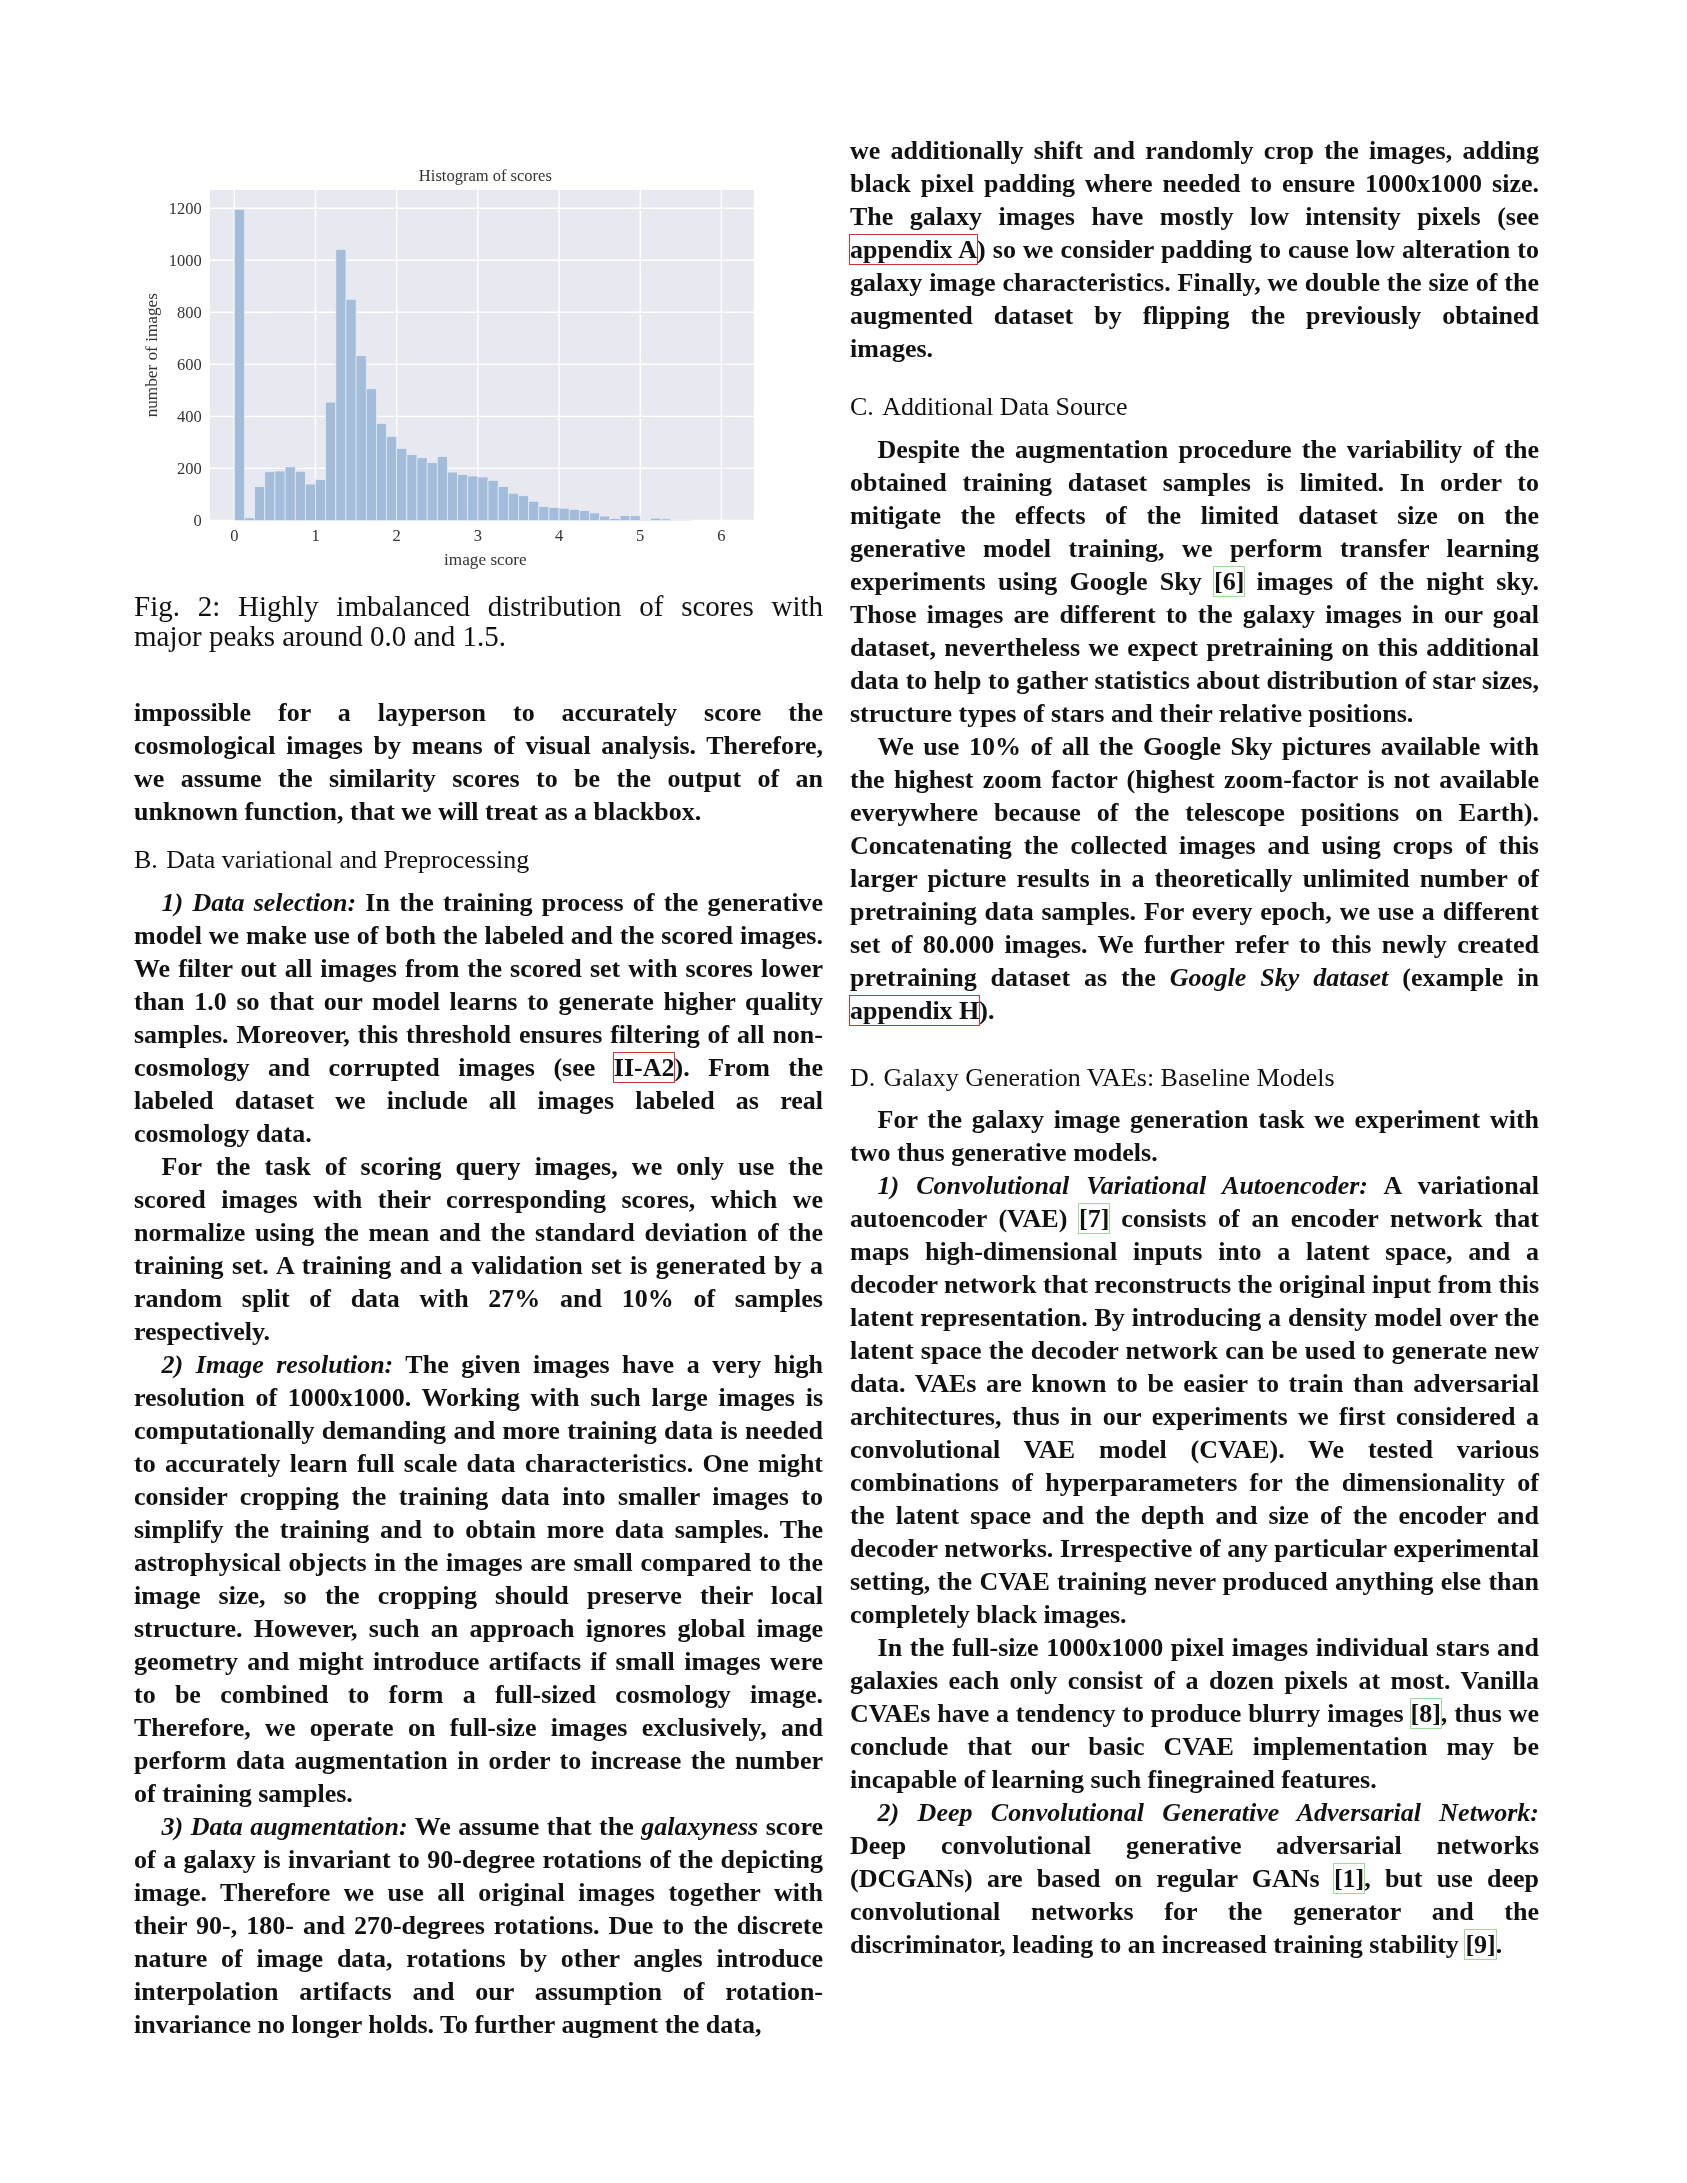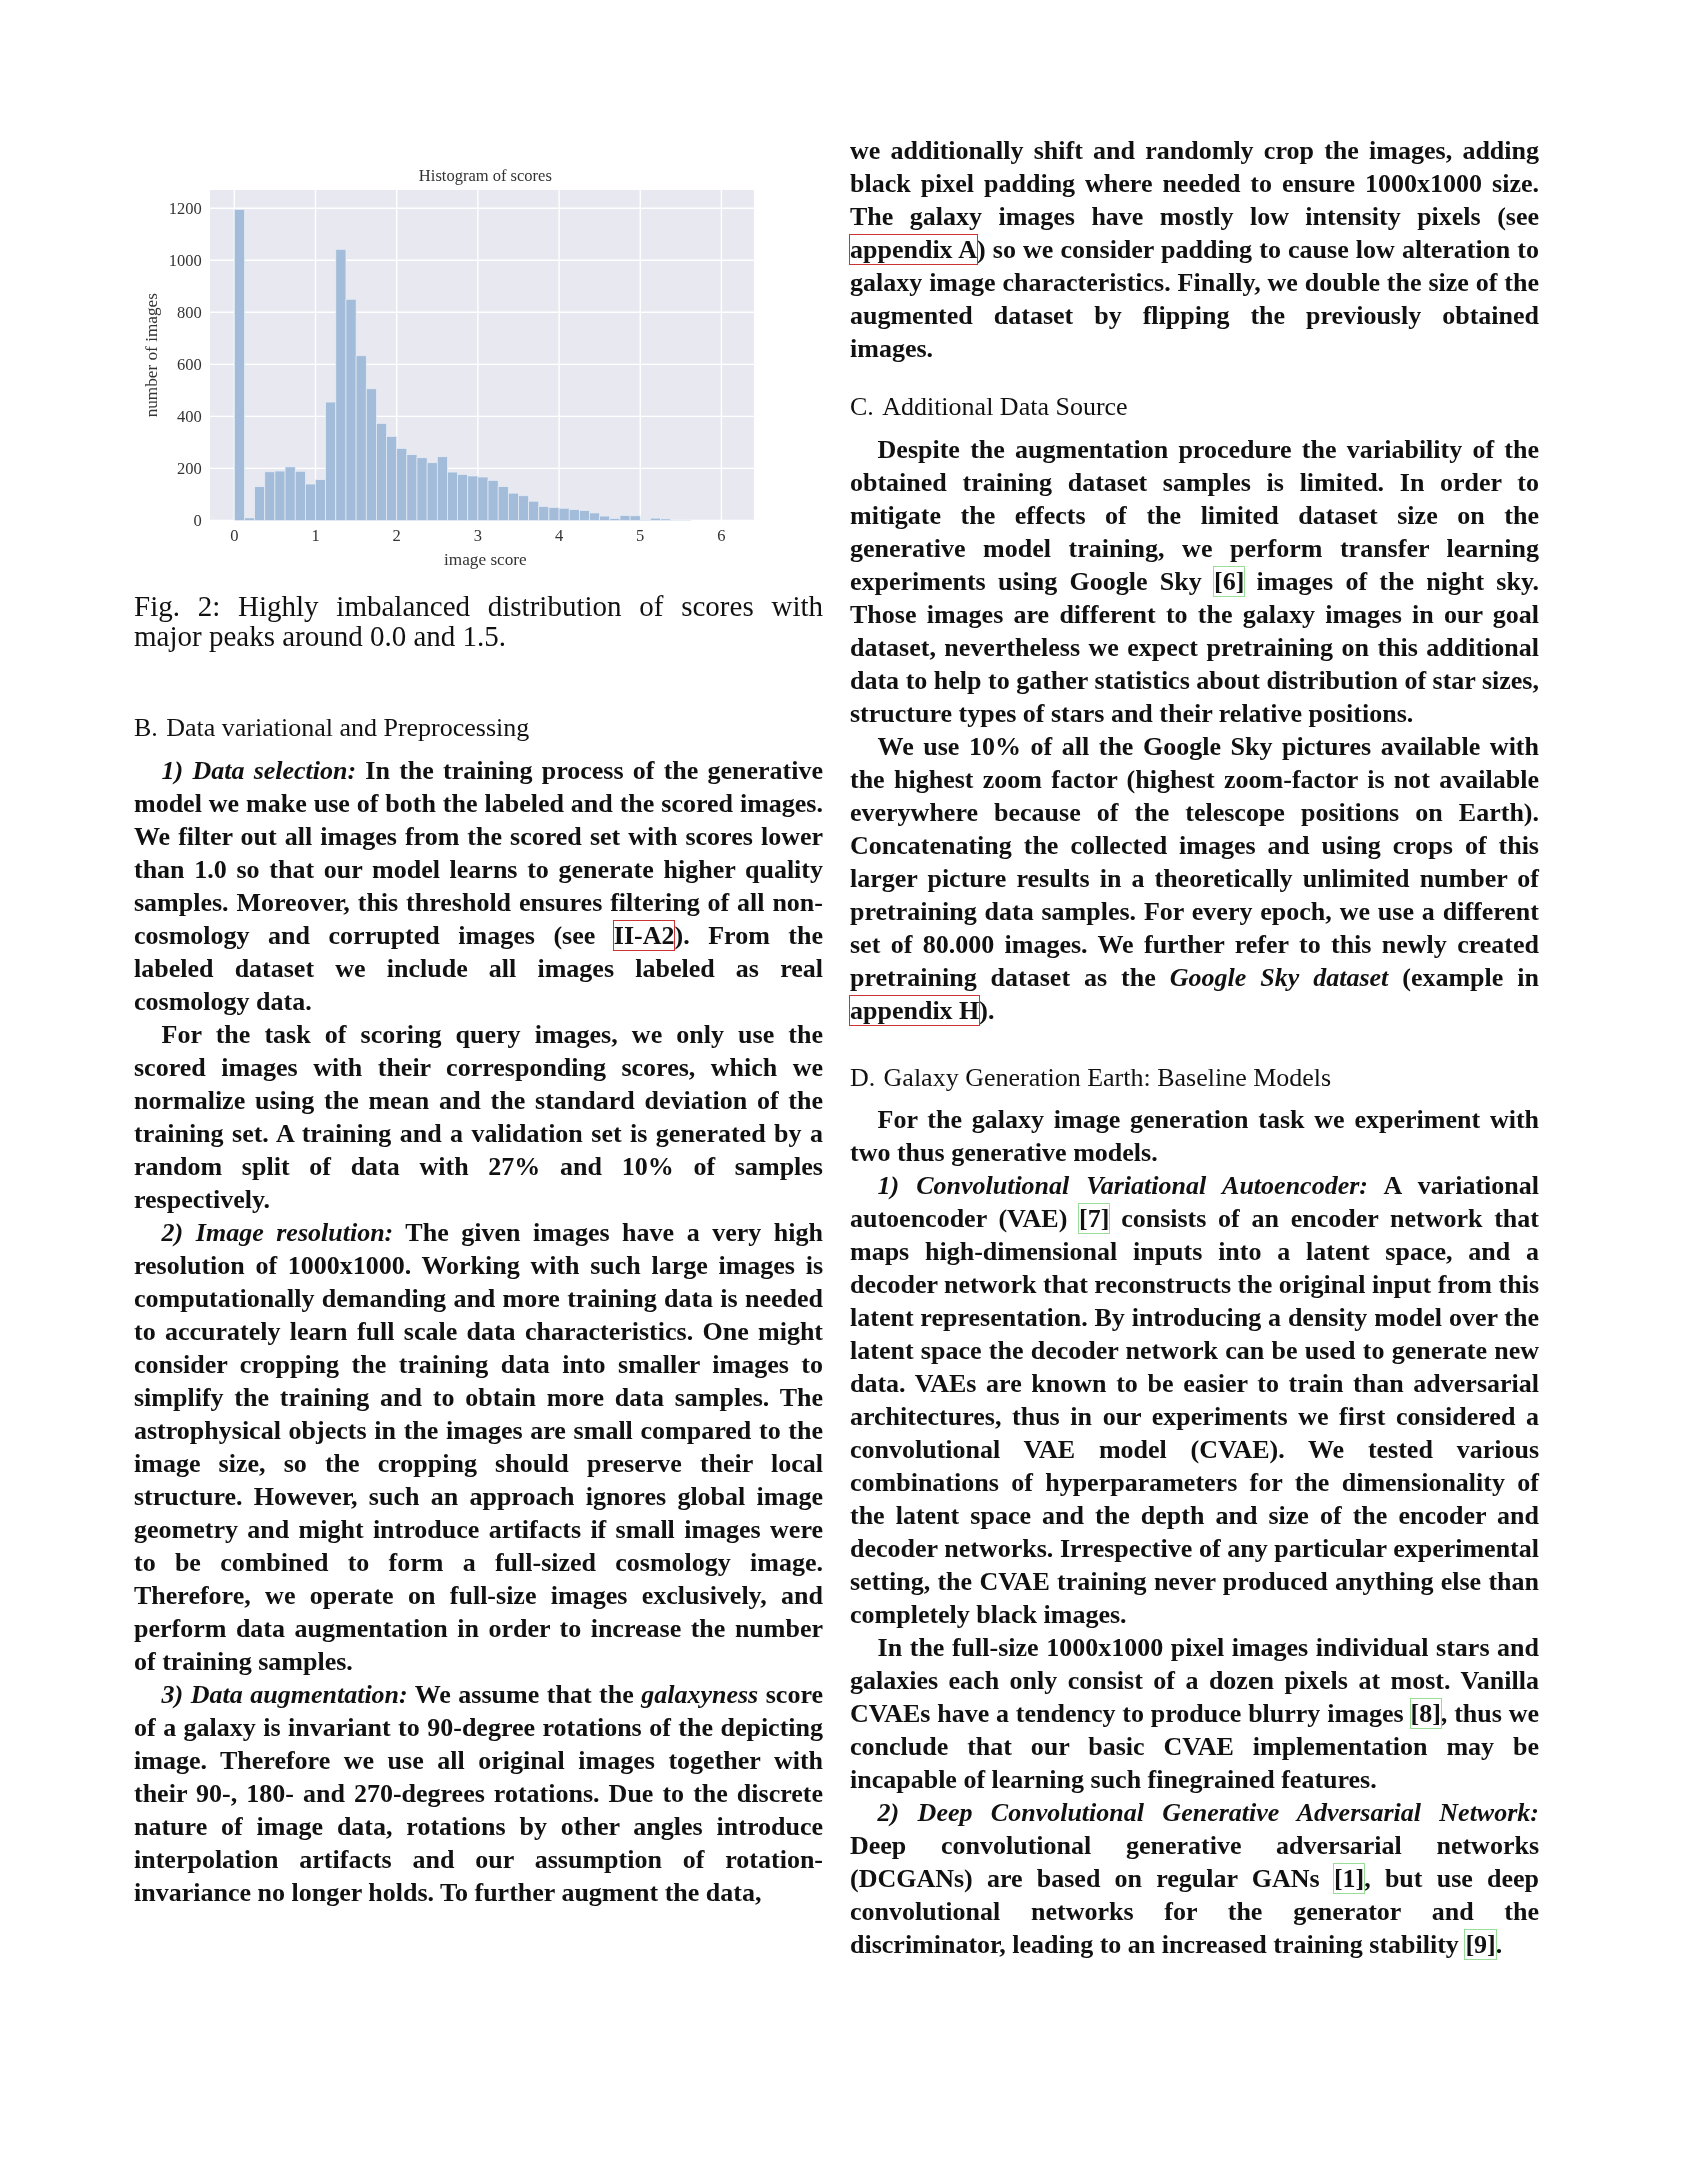--- a/index.html
+++ b/index.html
@@ -111,20 +111,21 @@
         </g>
       <text id="xlabel" x="510" y="590" text-anchor="middle" font-size="25" fill="#333">image score</text>
       <text id="ylabel" text-anchor="middle" font-size="25" fill="#333" transform="translate(33,285) rotate(-90)">number of images</text>
     </svg>
   </div>
 </div>
 
 <div class="caption">Fig. 2: Highly imbalanced distribution of scores with major peaks around 0.0 and 1.5.</div>
 
 <div class="col left">
+  <p>impossible for a layperson to accurately score the cosmological images by means of visual analysis. Therefore, we assume the similarity scores to be the output of an unknown function, that we will treat as a blackbox.</p>
 
   <div class="sec-head">
     <span class="letter">B.</span><span>Data variational and Preprocessing</span>
   </div>
 
   <p class="ind"><span class="sub-head">1) Data selection:</span><span> In the training process of the generative model we make use of both the labeled and the scored images. We filter out all images from the scored set with scores lower than 1.0 so that our model learns to generate higher quality samples. Moreover, this threshold ensures filtering of all non-cosmology and corrupted images (see </span><span class="ref-red">II-A2</span><span>). From the labeled dataset we include all images labeled as real cosmology data.</span></p>
 
   <p class="ind">For the task of scoring query images, we only use the scored images with their corresponding scores, which we normalize using the mean and the standard deviation of the training set. A training and a validation set is generated by a random split of data with 27% and 10% of samples respectively.</p>
 
   <p class="ind"><span class="sub-head">2) Image resolution:</span><span> The given images have a very high resolution of 1000x1000. Working with such large images is computationally demanding and more training data is needed to accurately learn full scale data characteristics. One might consider cropping the training data into smaller images to simplify the training and to obtain more data samples. The astrophysical objects in the images are small compared to the image size, so the cropping should preserve their local structure. However, such an approach ignores global image geometry and might introduce artifacts if small images were to be combined to form a full-sized cosmology image. Therefore, we operate on full-size images exclusively, and perform data augmentation in order to increase the number of training samples.</span></p>
@@ -137,21 +138,21 @@
 
   <div class="sec-head" style="margin-top:25px;">
     <span class="letter">C.</span><span>Additional Data Source</span>
   </div>
 
   <p class="ind"><span>Despite the augmentation procedure the variability of the obtained training dataset samples is limited. In order to mitigate the effects of the limited dataset size on the generative model training, we perform transfer learning experiments using Google Sky </span><span class="ref-green">[6]</span><span> images of the night sky. Those images are different to the galaxy images in our goal dataset, nevertheless we expect pretraining on this additional data to help to gather statistics about distribution of star sizes, structure types of stars and their relative positions.</span></p>
 
   <p class="ind"><span>We use 10% of all the Google Sky pictures available with the highest zoom factor (highest zoom-factor is not available everywhere because of the telescope positions on Earth). Concatenating the collected images and using crops of this larger picture results in a theoretically unlimited number of pretraining data samples. For every epoch, we use a different set of 80.000 images. We further refer to this newly created pretraining dataset as the </span><i>Google Sky dataset</i><span> (example in </span><span class="ref-red">appendix H</span><span>).</span></p>
 
   <div class="sec-head" style="margin-top:34px;">
-    <span class="letter">D.</span><span>Galaxy Generation Earth: Baseline Models</span>
+    <span class="letter">D.</span><span>Galaxy Generation VAEs: Baseline Models</span>
   </div>
 
   <p class="ind">For the galaxy image generation task we experiment with two thus generative models.</p>
 
   <p class="ind"><span class="sub-head">1) Convolutional Variational Autoencoder:</span><span> A variational autoencoder (VAE) </span><span class="ref-green">[7]</span><span> consists of an encoder network that maps high-dimensional inputs into a latent space, and a decoder network that reconstructs the original input from this latent representation. By introducing a density model over the latent space the decoder network can be used to generate new data. VAEs are known to be easier to train than adversarial architectures, thus in our experiments we first considered a convolutional VAE model (CVAE). We tested various combinations of hyperparameters for the dimensionality of the latent space and the depth and size of the encoder and decoder networks. Irrespective of any particular experimental setting, the CVAE training never produced anything else than completely black images.</span></p>
 
   <p class="ind"><span>In the full-size 1000x1000 pixel images individual stars and galaxies each only consist of a dozen pixels at most. Vanilla CVAEs have a tendency to produce blurry images </span><span class="ref-green">[8]</span><span>, thus we conclude that our basic CVAE implementation may be incapable of learning such finegrained features.</span></p>
 
   <p class="ind"><span class="sub-head">2) Deep Convolutional Generative Adversarial Network:</span><span> Deep convolutional generative adversarial networks (DCGANs) are based on regular GANs </span><span class="ref-green">[1]</span><span>, but use deep convolutional networks for the generator and the discriminator, leading to an increased training stability </span><span class="ref-green">[9]</span><span>.</span></p>
 </div>

